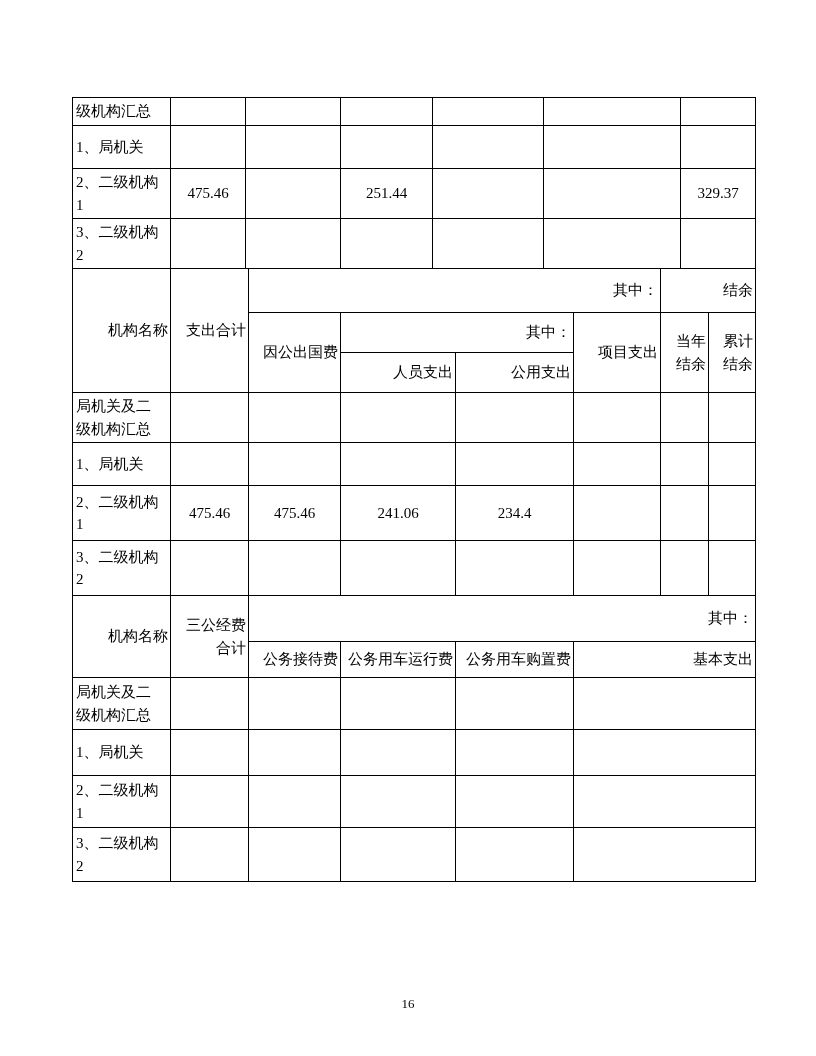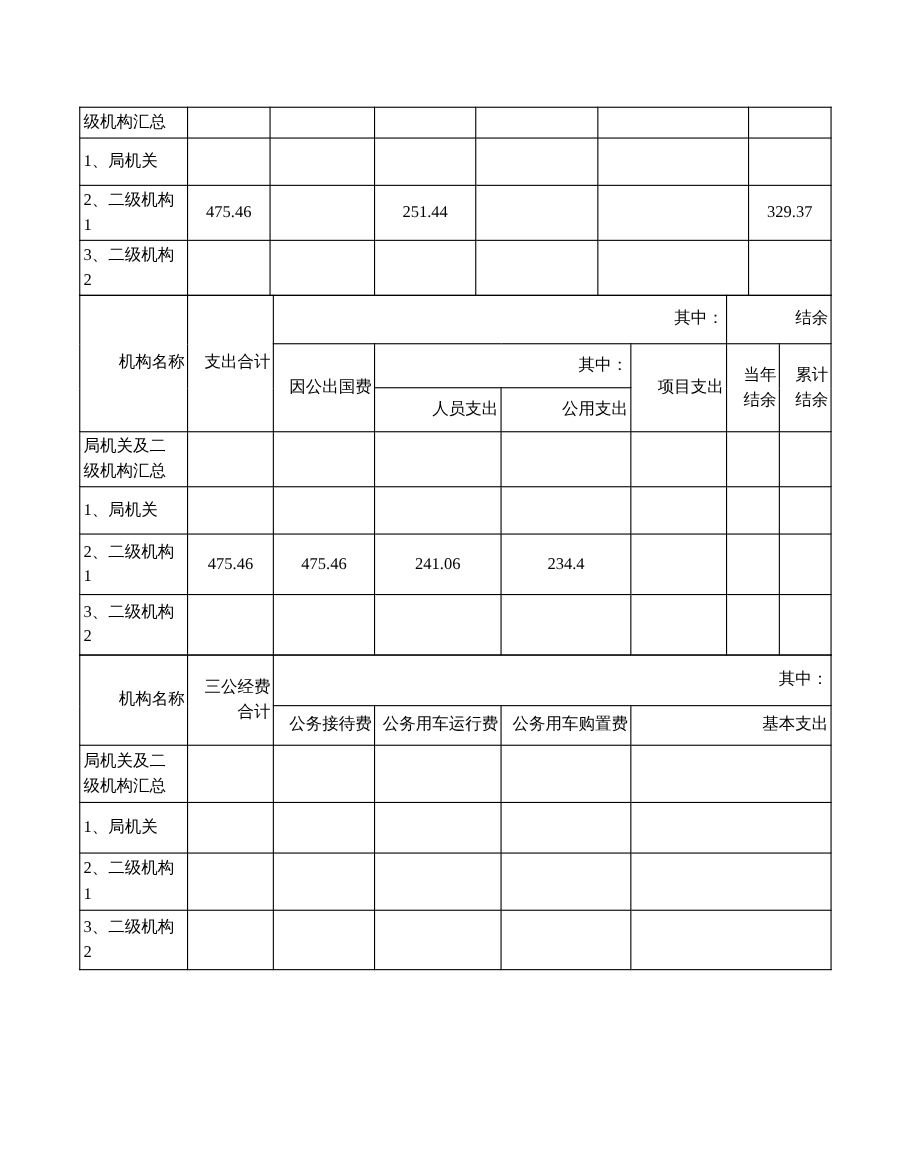--- a/index.html
+++ b/index.html
@@ -259,13 +259,14 @@
         <td class="val"></td>
         <td class="val"></td>
         <td class="val"></td>
         <td class="val"></td>
       </tr>
     </tbody>
       </table>
 
   </div>
 
+  <div class="page-number">16</div>
 </div>
 
 </body></html>

